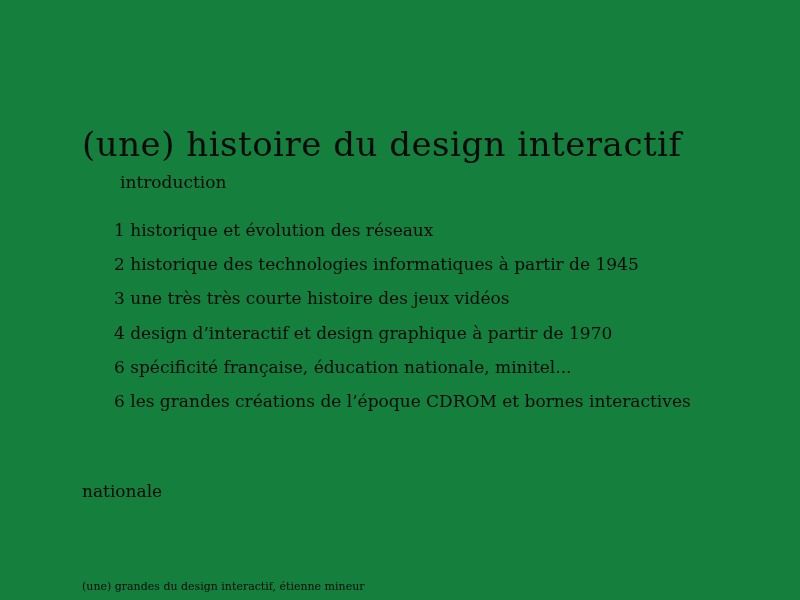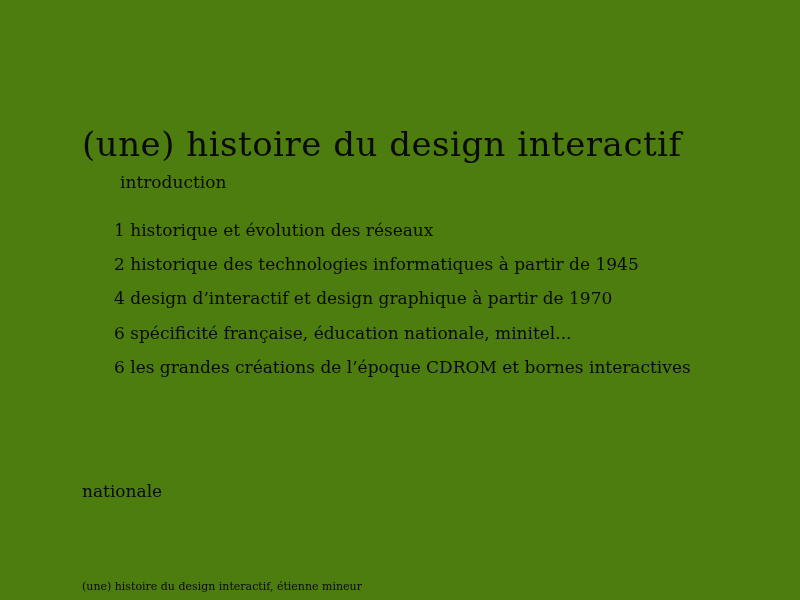--- a/index.html
+++ b/index.html
@@ -10,21 +10,21 @@
     width: 800px;
     height: 600px;
     position: relative;
     overflow: hidden;
     font-family: "DejaVu Serif", "Liberation Serif", serif;
     color: #0a0a0a;
   }
   .slide {
     position: absolute;
     inset: 0;
-    background: #4d7c0f;
+    background: #15803d;
   }
   .title {
     position: absolute;
     left: 82px;
     top: 103px;
     font-size: 34px;
     line-height: 1.1;
     font-weight: normal;
     letter-spacing: 0.5px;
     white-space: nowrap;
@@ -67,21 +67,22 @@
 <body>
 
 <div class="slide">
   <h1 class="title">(une) histoire du design interactif</h1>
 
   <div class="intro">introduction</div>
 
   <div class="toc">
     <div class="toc-item">1 historique et évolution des réseaux</div>
     <div class="toc-item">2 historique des technologies informatiques à partir de 1945</div>
+    <div class="toc-item">3 une très très courte histoire des jeux vidéos</div>
     <div class="toc-item">4 design d’interactif et design graphique à partir de 1970</div>
     <div class="toc-item">6 spécificité française, éducation nationale, minitel...</div>
     <div class="toc-item">6 les grandes créations de l’époque CDROM et bornes interactives</div>
   </div>
 
   <div class="conclusion">nationale</div>
 
-  <div class="footer">(une) histoire du design interactif, étienne mineur</div>
+  <div class="footer">(une) grandes du design interactif, étienne mineur</div>
 </div>
 
 </body></html>

